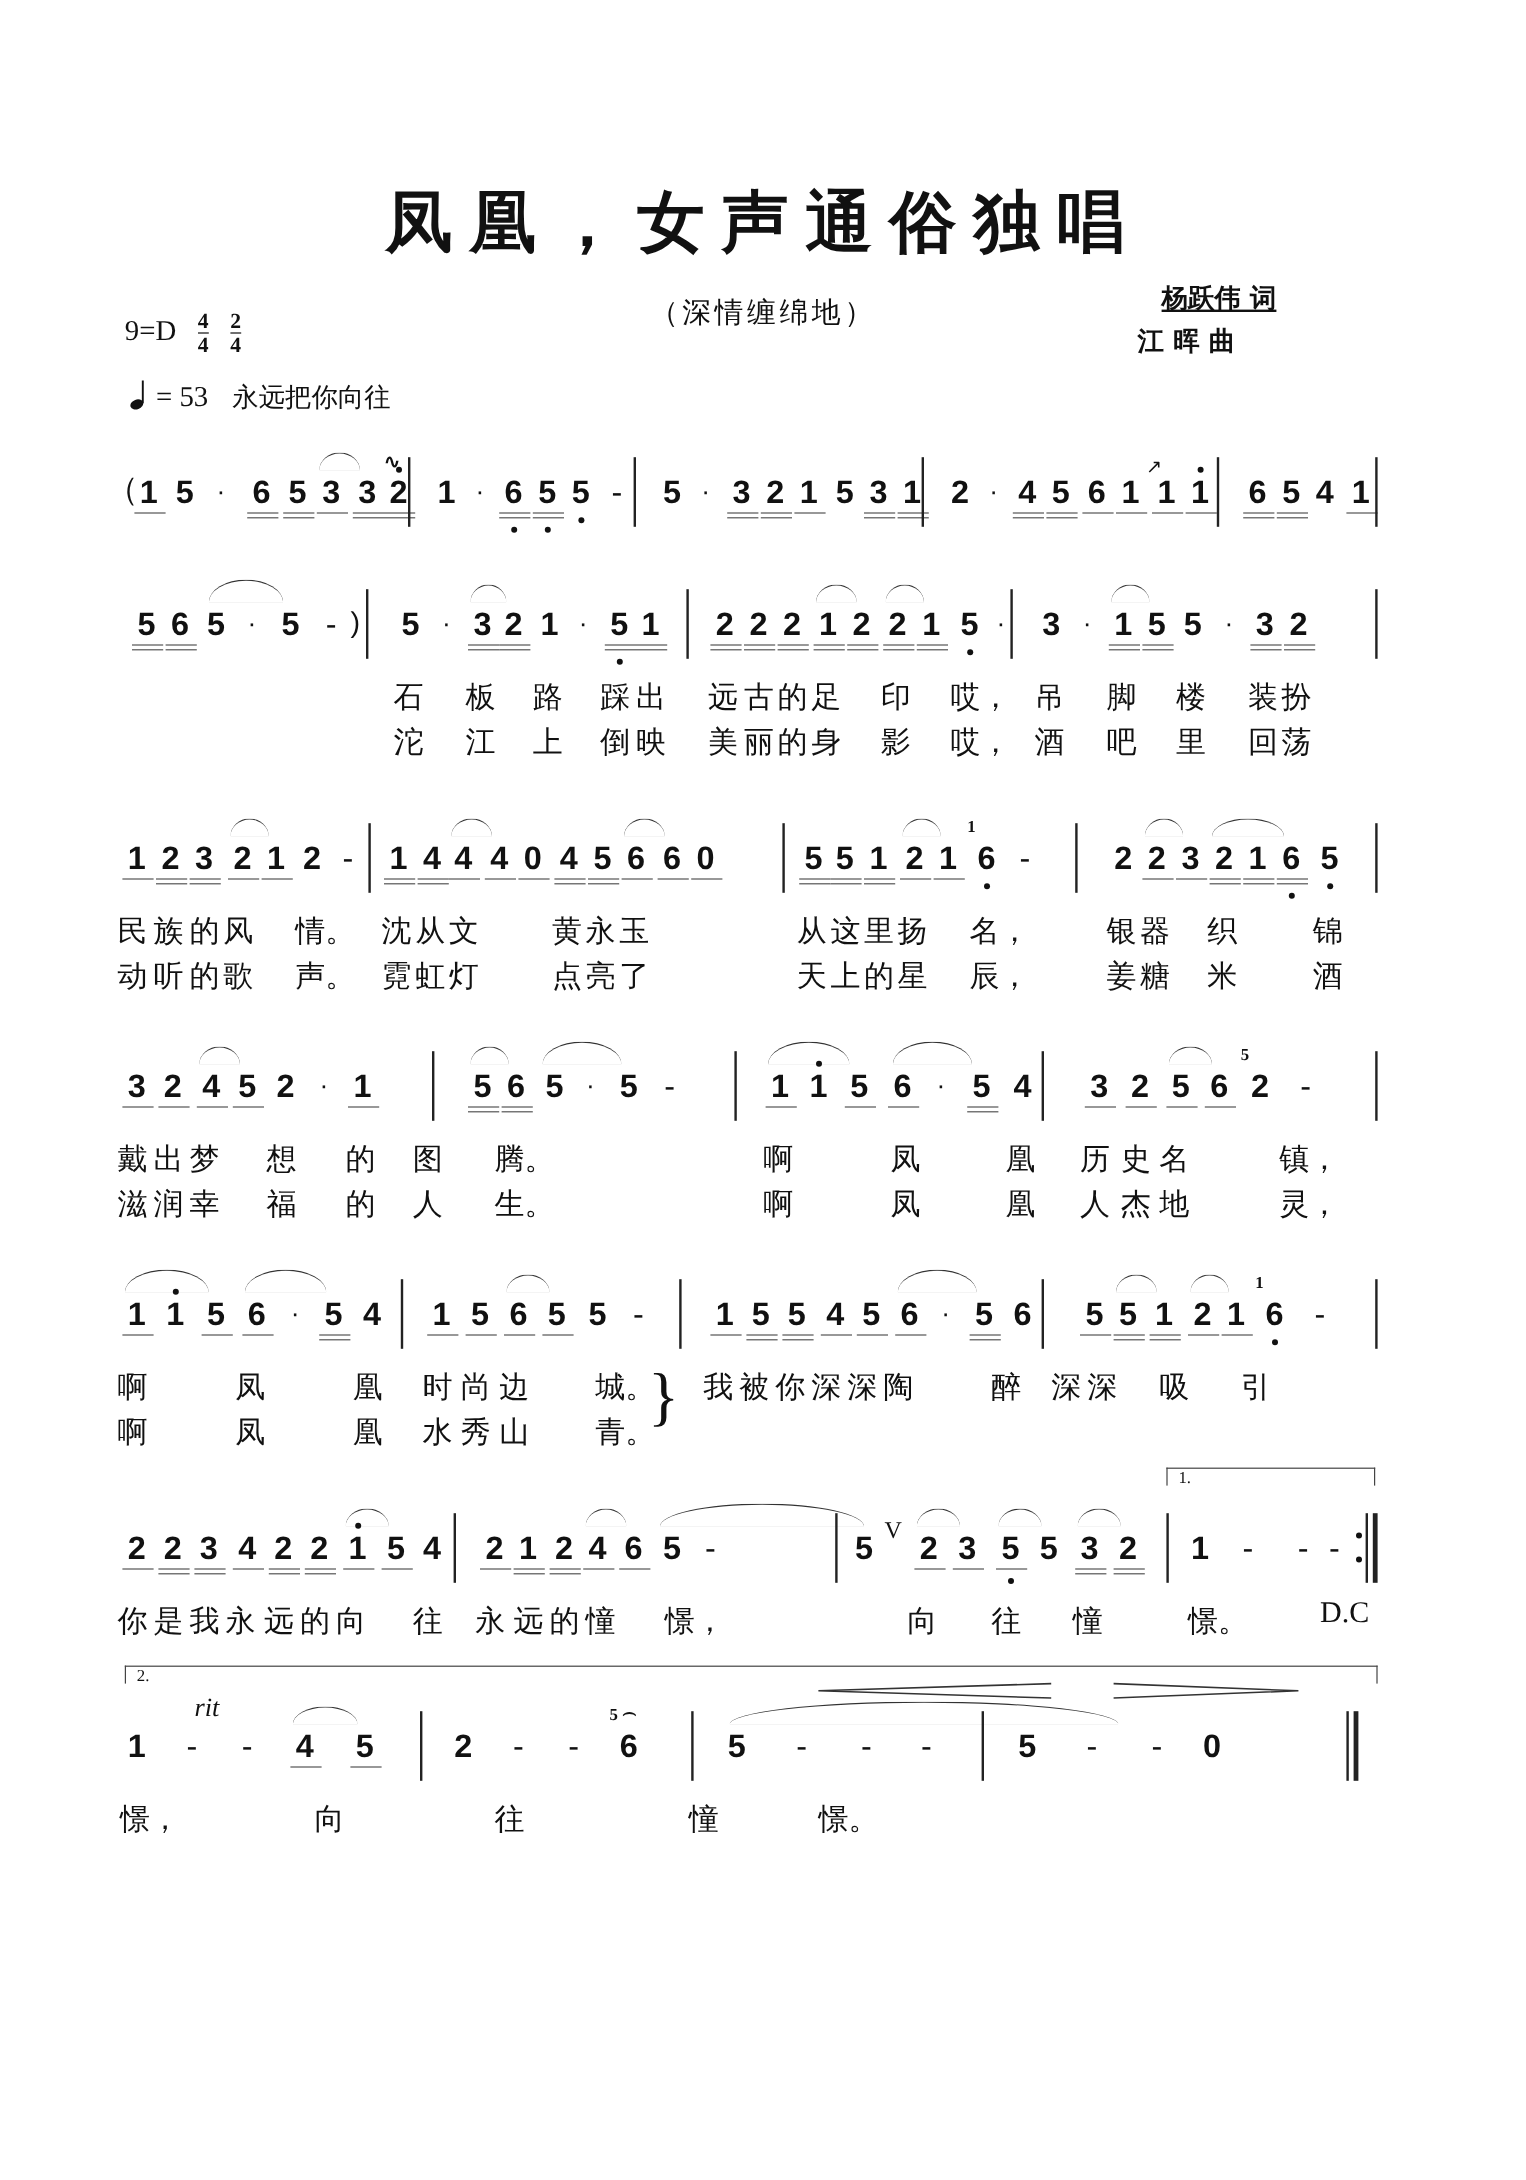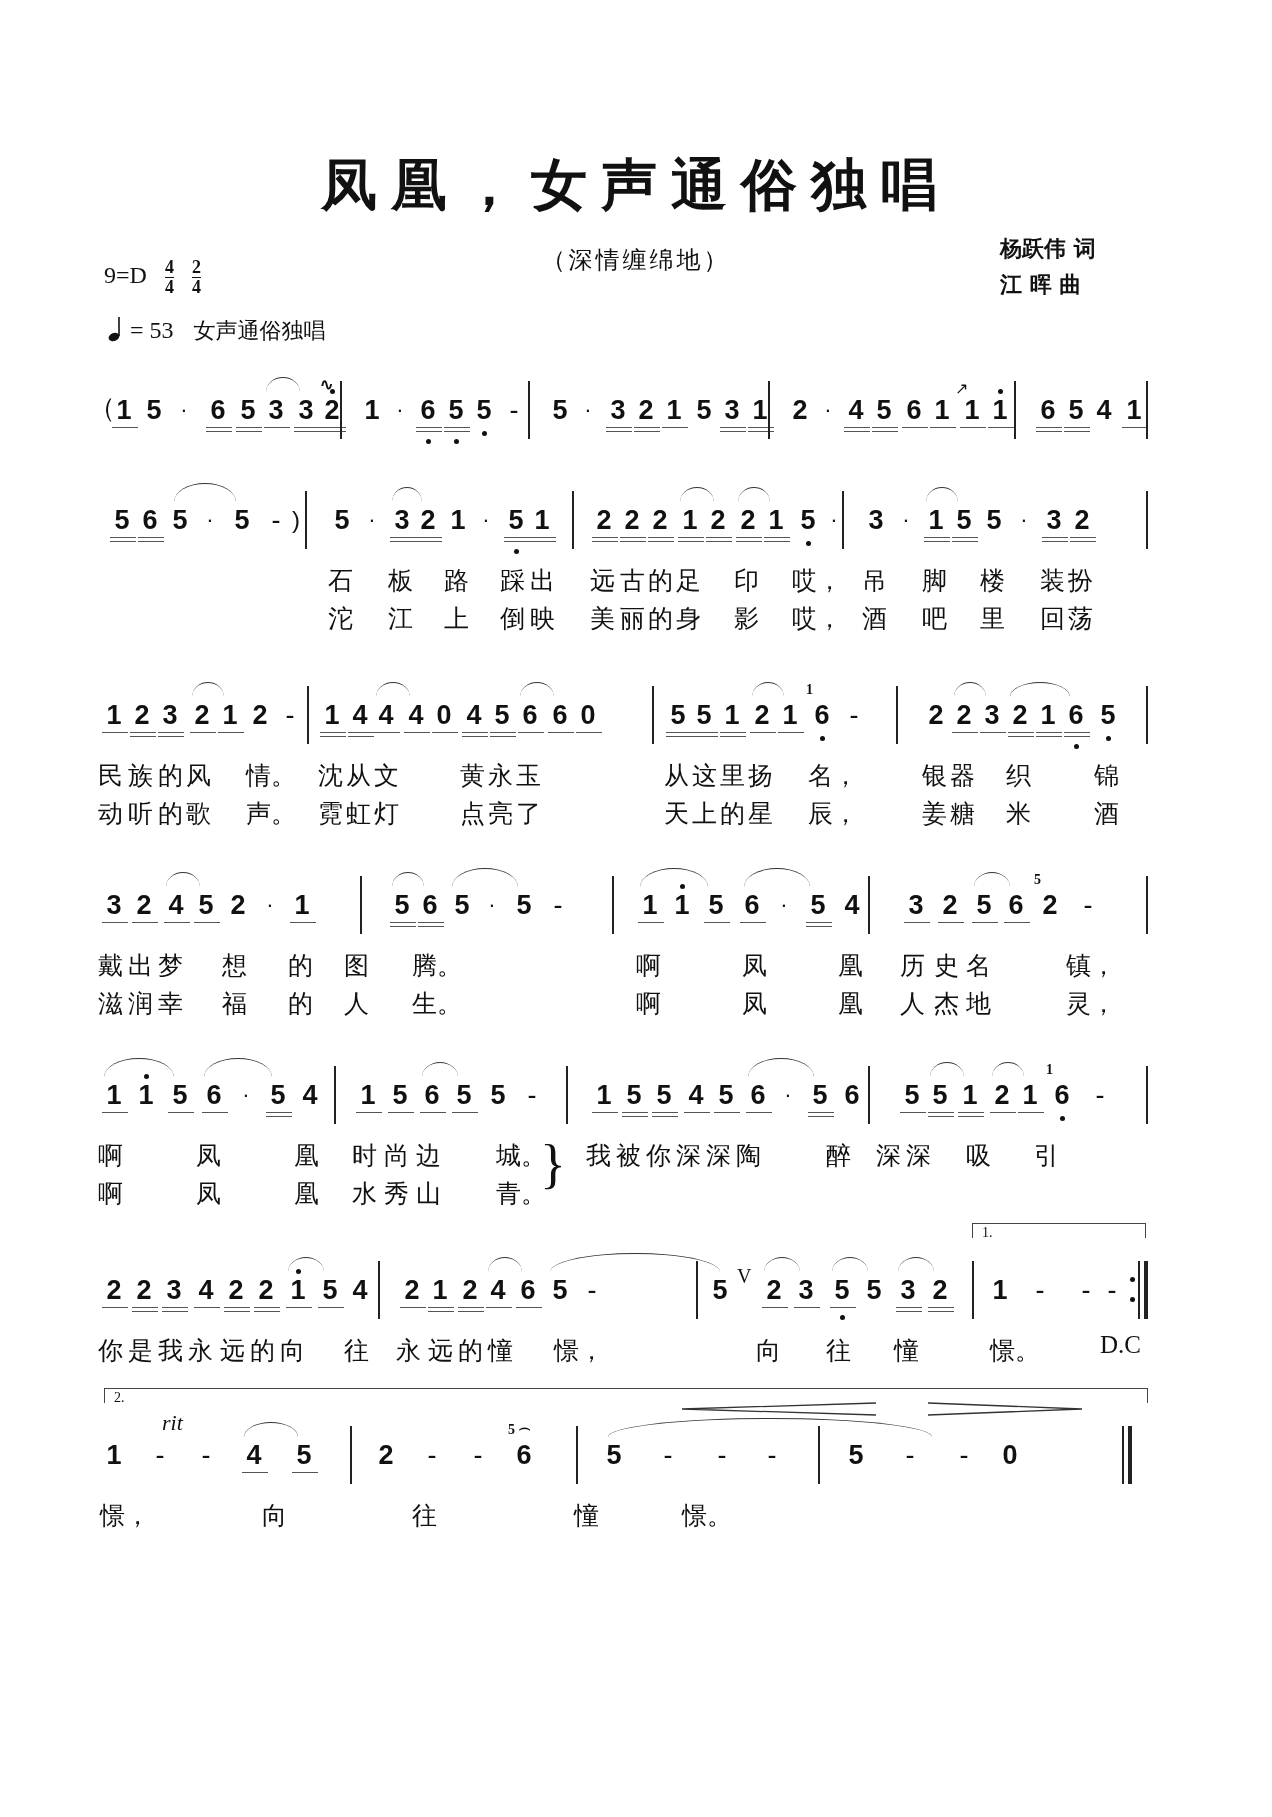--- a/index.html
+++ b/index.html
@@ -24,42 +24,42 @@
   .volta { position: absolute; border-top: 1.5px solid #444; border-left: 1.5px solid #444; height: 14px; }
   .dc { position: absolute; font-family: "Liberation Serif", serif; font-size: 25px; }
   .rit { position: absolute; font-family: "Liberation Serif", serif; font-style: italic; font-size: 22px; }
   svg.hair { position: absolute; overflow: visible; }
 </style>
 </head>
 <body>
 
 <div class="abs title">凤凰，女声通俗独唱</div>
 <div class="abs subtitle">（深情缠绵地）</div>
-<div class="abs credit" style="top:234px; left:1000px;">杨跃伟  词</div>
-<div class="abs credit" style="top:270px; left:1000px;">江  晖  曲</div>
+<div class="abs credit" style="top:234px; left:968px;text-decoration:underline;">杨跃伟  词</div>
+<div class="abs credit" style="top:270px; left:948px;">江  晖  曲</div>
 
 <div class="abs key">
   <span>9=D</span>
   <span class="tsig">
     <span>4</span>
     <span class="bar">4</span>
   </span>
   <span class="tsig">
     <span>2</span>
     <span class="bar">4</span>
   </span>
 </div>
 
 <div class="abs tempo">
   <svg width="16" height="26" viewBox="0 0 16 26" style="vertical-align:-4px">
     <ellipse cx="6" cy="21" rx="5.5" ry="4" fill="#111" transform="rotate(-20 6 21)"></ellipse>
     <line x1="11" y1="20" x2="11" y2="1" stroke="#111" stroke-width="1.6"></line>
   </svg>
   <span>= 53</span>
-  <span class="expr">女声通俗独唱</span>
+  <span class="expr">永远把你向往</span>
 </div>
 
 <div id="score">
     <div class="n" style="left: 88px; top: 393px; font-weight: normal;">（</div>
     <div class="n" style="left: 110px; top: 395px; font-weight: bold; font-size: 27px;">1</div>
     <div class="ul" style="left: 112px; top: 427px; width: 26px;"></div>
     <div class="n" style="left: 140px; top: 395px; font-weight: bold; font-size: 27px;">5</div>
     <div class="n" style="left: 170px; top: 395px; font-weight: normal; font-size: 22px;">·</div>
     <div class="n" style="left: 204px; top: 395px; font-weight: bold; font-size: 27px;">6</div>
     <div class="ul" style="left: 206px; top: 427px; width: 26px;"></div>

